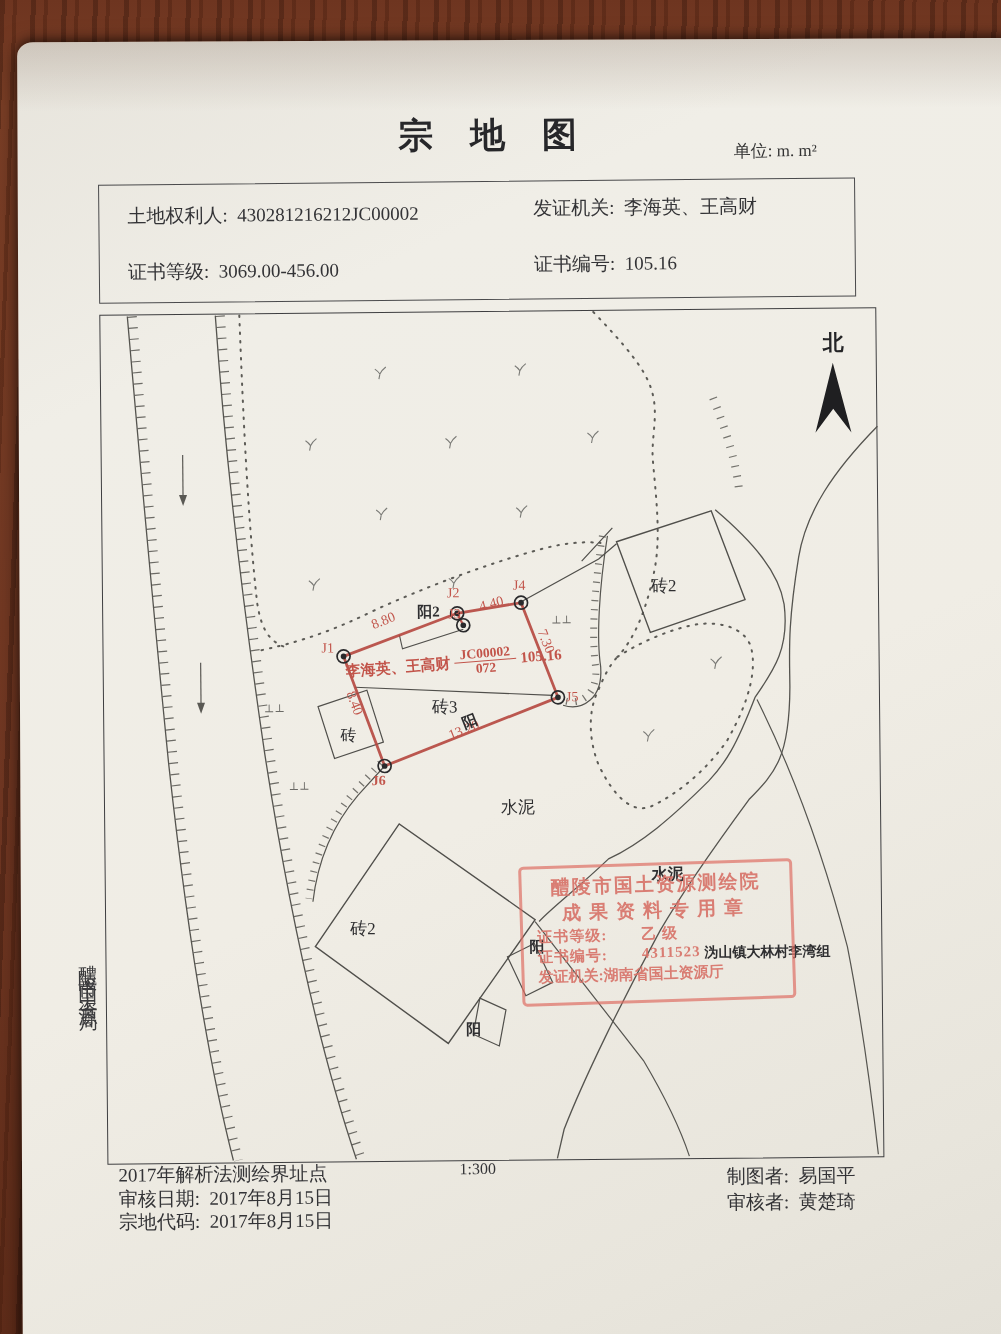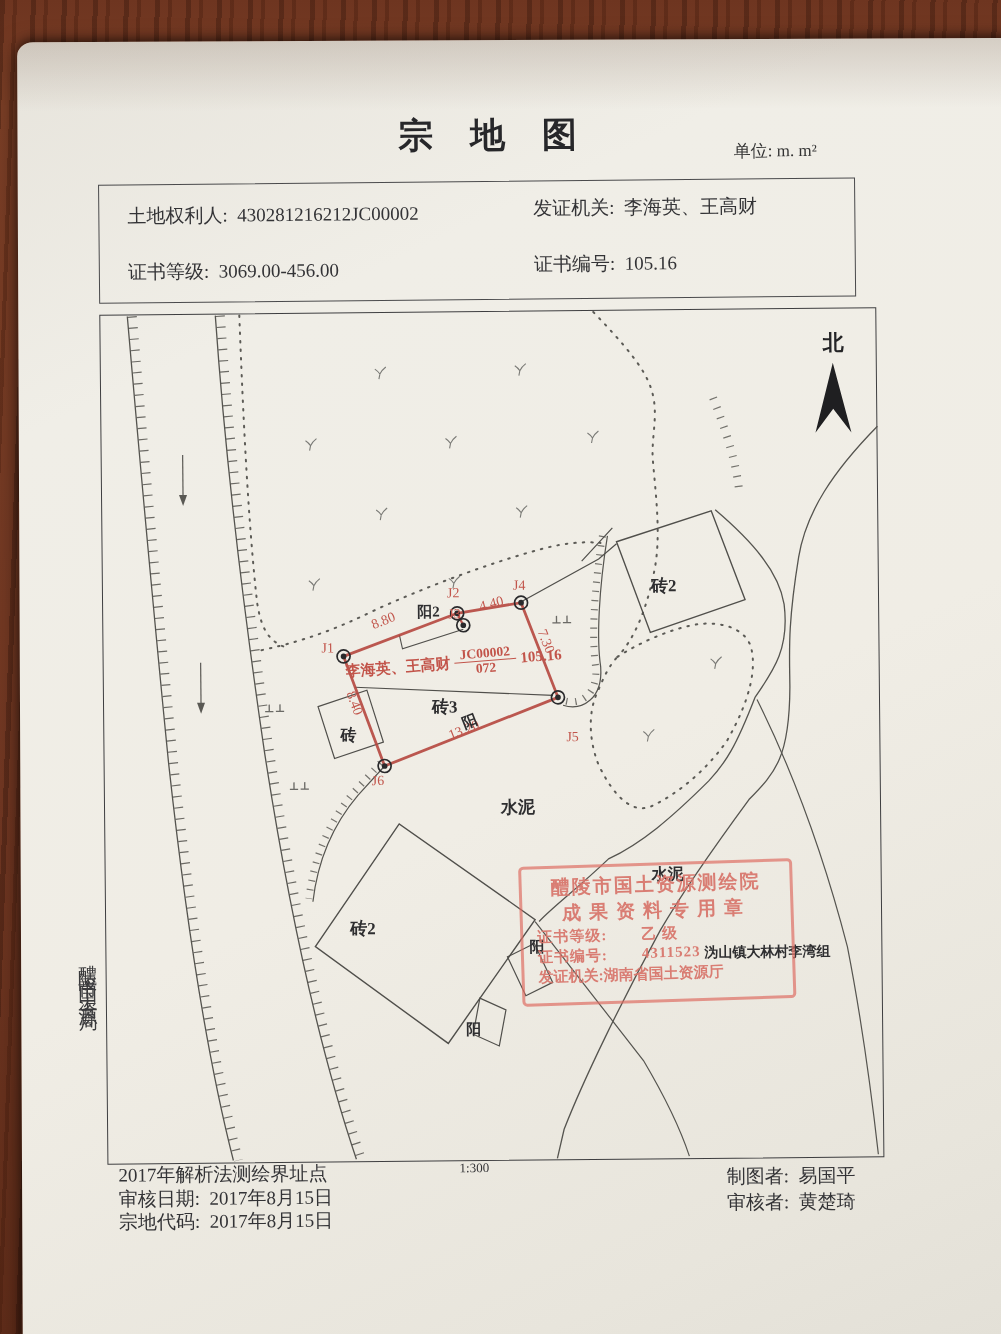--- a/index.html
+++ b/index.html
@@ -26,21 +26,21 @@
     transform:rotate(-.55deg); transform-origin:490px 700px; color:#2f2f31;}
   .t-abs{position:absolute; white-space:nowrap;text-align:right;}
   .page-title{left:300px; top:112px; width:400px; text-align:center;
     font-size:35px; font-weight:bold; letter-spacing:14px; color:#27272a;}
   .unit{left:739px; top:142px; font-size:17px; color:#333;}
   .info-box{position:absolute; left:103px; top:181px; width:755px; height:117px;
     border:1.6px solid #4a4a4c;}
   .info-cell{position:absolute; font-size:19px; color:#333336; white-space:nowrap;}
   .map-frame{position:absolute; left:103px; top:311px; width:775px; height:848px;
     border:1.6px solid #3e3e40;}
-  .ml{position:absolute; white-space:nowrap; color:#2e2e30;font-weight:bold;}
+  .ml{position:absolute; white-space:nowrap; color:#2e2e30;}
   .jlbl{position:absolute; font-size:14px; color:#c2564c; white-space:nowrap;}
   .meas{position:absolute; font-size:14px; color:#c2564c; white-space:nowrap;}
   .owner-row{position:absolute; left:346px; top:656px; display:flex; align-items:center;
     gap:4px; transform:rotate(-4deg); transform-origin:left center; color:#c2544a;}
   .owner-name{font-size:15px; font-weight:bold;}
   .frac{display:inline-flex; flex-direction:column; align-items:center; line-height:1.05;
     font-size:13.5px; font-weight:bold;}
   .frac .num{border-bottom:1.4px solid #c2544a; padding:0 6px;}
   .owner-area{font-size:15px; font-weight:bold;}
   .vert-agency{position:absolute; left:72px; top:946px; writing-mode:vertical-rl;
@@ -49,21 +49,21 @@
   .stamp{position:absolute; left:518px; top:864px; width:268px; height:134px;
     border:3.5px solid rgba(222,108,98,.75); border-radius:5px;
     transform:rotate(-1.3deg); color:#d8746a; text-align:center; opacity:.92;}
   .stamp .s1{margin-top:6px; font-size:19px; font-weight:bold; letter-spacing:2px;}
   .stamp .s2{font-size:19px; font-weight:bold; letter-spacing:8px;}
   .stamp .srow{display:flex; justify-content:flex-start; padding:1px 14px 0 14px;
     font-size:15px; font-weight:bold; letter-spacing:1px;}
   .stamp .srow .sv{margin-left:34px;}
   .stamp .s5{font-size:15px; font-weight:bold; text-align:left; padding:1px 14px;}
   .footer-left{position:absolute; left:114px; top:1160px; font-size:19px; color:#333336; line-height:23.5px;}
-  .scale{left:455px; top:1160px; font-size:13px; color:#333336;}
+  .scale{left:455px; top:1160px; font-size:16px; color:#333336;}
   .footer-right{position:absolute; left:722px; top:1166px; font-size:19px; color:#333336; line-height:26px;}
   svg.lines{position:absolute; left:0; top:0; pointer-events:none;}
 </style>
 </head>
 <body>
 
 <div class="scene">
   <div class="paper"></div>
 
   <div class="content">
@@ -172,22 +172,22 @@
 
       <polygon points="836,366 854,436 836,412 818,436" fill="#1f1f21"></polygon>
     </svg>
 
     <div class="t-abs north-lbl">北</div>
 
     <div class="jlbl" style="left:322px; top:639px;">J1</div>
     <div class="jlbl" style="left:448px; top:585px;">J2</div>
     <div class="jlbl" style="left:449px; top:606px;">J3</div>
     <div class="jlbl" style="left:514px; top:578px;">J4</div>
-    <div class="jlbl" style="left:566px; top:730px;">J5</div>
-    <div class="jlbl" style="left:371px; top:772px;">J6</div>
+    <div class="jlbl" style="left:566px; top:690px;">J5</div>
+    <div class="jlbl" style="left:371px; top:772px;font-weight:bold;">J6</div>
 
     <div class="meas" style="left:372px; top:612px; transform:rotate(-21deg);">8.80</div>
     <div class="meas" style="left:480px; top:596px; transform:rotate(-14deg);">4.40</div>
     <div class="meas" style="left:534px; top:634px; transform:rotate(69deg);">7.30</div>
     <div class="meas" style="left:342px; top:694px; transform:rotate(70deg);">8.40</div>
     <div class="meas" style="left:448px; top:722px; transform:rotate(-21deg);">13.20</div>
 
     <div class="owner-row">
       <span class="owner-name">李海英、王高财</span>
       <span class="frac">

